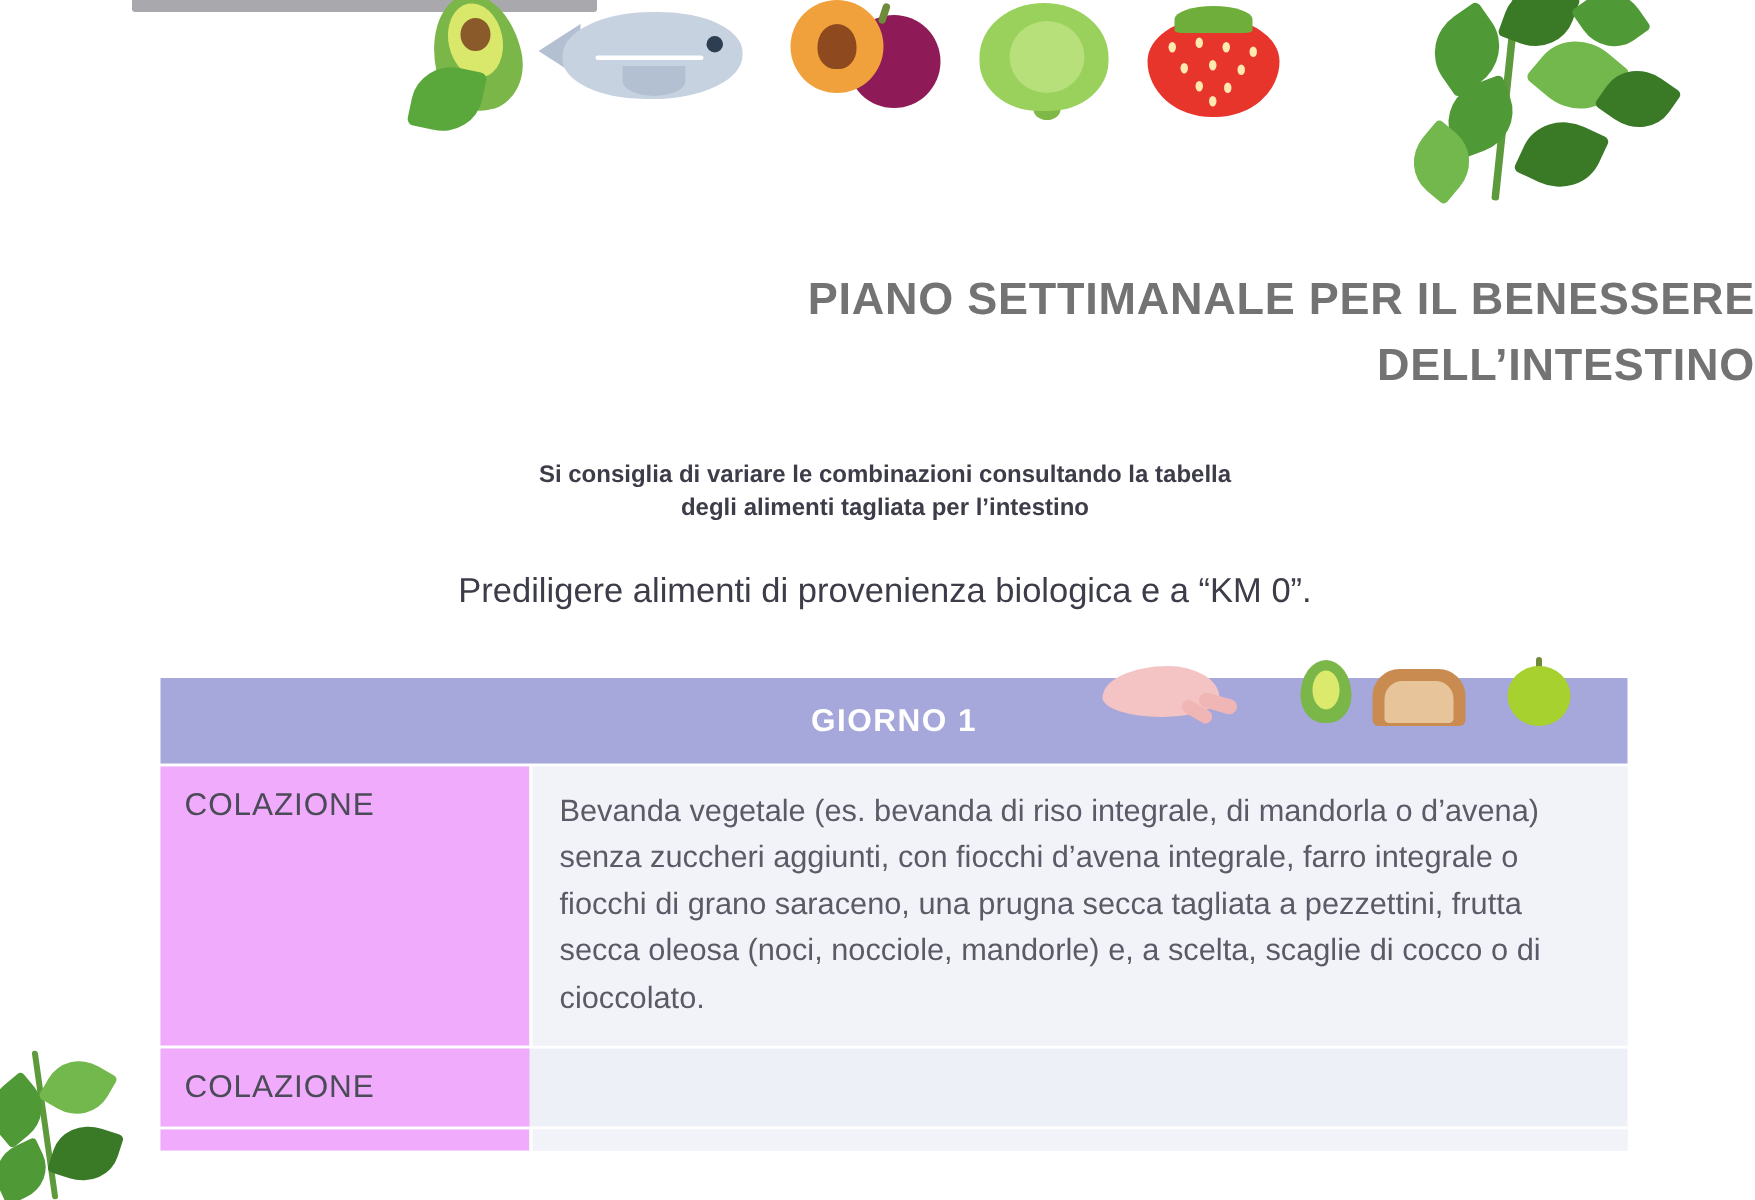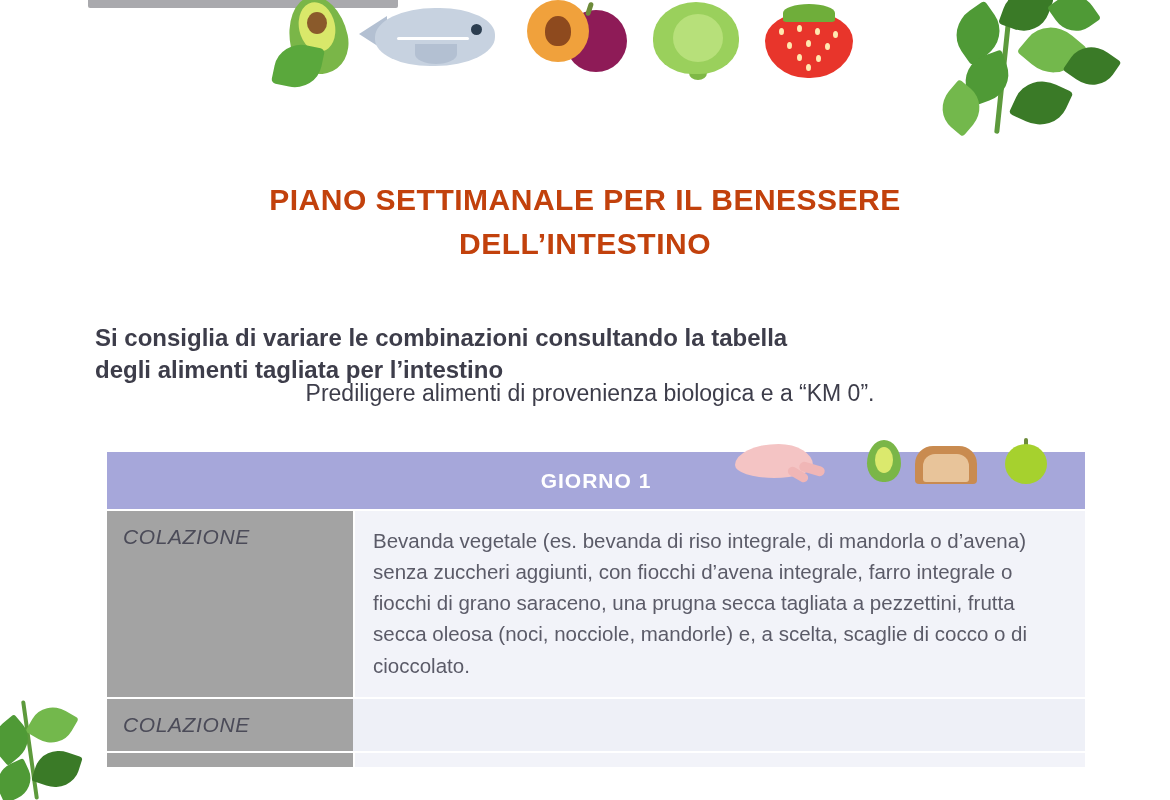--- a/index.html
+++ b/index.html
@@ -184,37 +184,37 @@
     background: #5d9a3c;
     border-radius: 2px;
   }
 
   
   .title {
     position: absolute;
     top: 178px;
     left: 0;
     width: 1170px;
-    text-align: center;
-    color: #c2410c;
+    text-align: right;
+    color: #737373;
     font-weight: bold;
     font-size: 30px;
     letter-spacing: 0.5px;
     line-height: 1.45;
   }
   .subtitle-bold {
     position: absolute;
     top: 306px;
     left: 95px;
     width: 990px;
+    text-align: center;
     color: #3d3d4a;
     font-weight: bold;
-    font-size: 24px;
+    font-size: 16px;
     line-height: 1.35;
-    margin-top: 16px;
   }
   .subtitle-light {
     position: absolute;
     top: 380px;
     left: 95px;
     width: 990px;
     text-align: center;
     color: #3d3d4a;
     font-size: 23px;
   }
@@ -245,22 +245,21 @@
     border-top: 2px solid #ffffff;
   }
   .cell-label {
     width: 246px;
     flex: 0 0 246px;
     padding: 14px 0 14px 16px;
     box-sizing: border-box;
     color: #4b4b58;
     font-size: 21px;
     letter-spacing: 0.6px;
-    background: #a3a3a3;
-    font-style: italic;
+    background: #f0abfc;
   }
   .cell-text {
     flex: 1 1 auto;
     padding: 14px 30px 16px 18px;
     box-sizing: border-box;
     color: #5b5b68;
     font-size: 20.5px;
     line-height: 1.52;
     background: #f2f3f9;
     border-left: 2px solid #ffffff;

